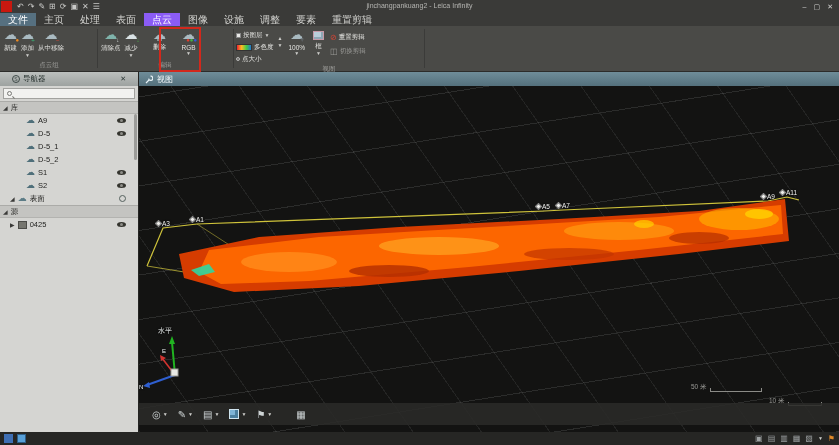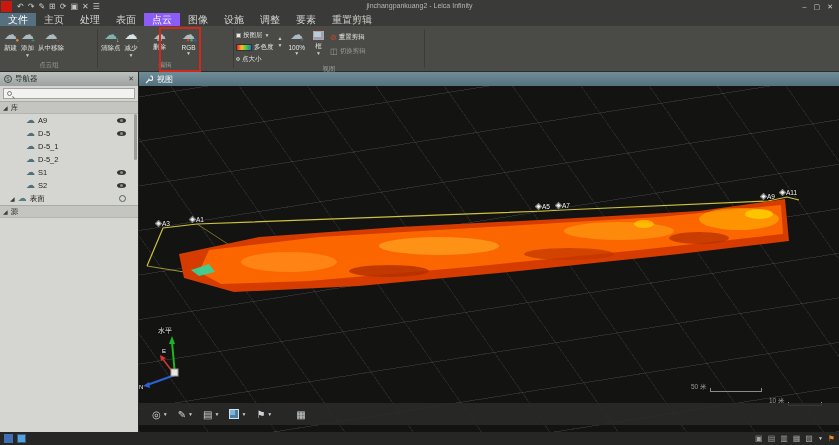--- a/index.html
+++ b/index.html
@@ -36,21 +36,21 @@
   .radio { width:4px; height:4px; border:1px solid #bbb; border-radius:50%; background:#6a6a67; }
   .chk { width:5px; height:5px; background:#e8e8e6; border:1px solid #888; }
   .box3d { width:11px; height:9px; background:#b9cdd9; border:1px solid #c79aa8; box-shadow:inset -2px -2px 0 #8fa7b5; }
   .annotation { position:absolute; left:159px; top:27px; width:42px; height:45px; border:2px solid #d2281c; z-index:20; pointer-events:none; }
 
   
   .main { display:flex; height:360px; }
 
   
   .navigator { width:139px; background:#d5d5d2; border-right:1px solid #242422; display:flex; flex-direction:column; font-size:7.5px; color:#1e1e1c; position:relative; }
-  .nav-header { height:14px; background:linear-gradient(#bcc0be,#9da2a0); display:flex; align-items:center; gap:3px; padding:0 4px; color:#16221f; }
+  .nav-header { height:14px; background:linear-gradient(#bcc0be,#9da2a0); display:flex; align-items:center; gap:3px; padding:0 12px; color:#16221f; }
   .nav-header .ttl { flex:1; }
   .nav-circle { width:8px; height:8px; border:1px solid #3e4a48; border-radius:50%; font-size:5px; display:flex; align-items:center; justify-content:center; color:#3e4a48; }
   .nav-search { margin:2px 3px; height:11px; background:#f2f2f0; border:1px solid #a2a29f; display:flex; align-items:center; padding:0 3px; }
   .mag { width:5px; height:5px; border:1px solid #7a7a77; border-radius:50%; position:relative; }
   .mag::after { content:""; position:absolute; width:3px; height:1px; background:#7a7a77; left:4px; top:5px; transform:rotate(45deg); }
   .sec { background:#c4c4c1; border-top:1px solid #ababa8; border-bottom:1px solid #b3b3b0; height:13px; display:flex; align-items:center; gap:3px; padding-left:3px; }
   .tri { font-size:6px; color:#3a3a38; }
   .item { height:13px; display:flex; align-items:center; gap:3px; padding-left:26px; }
   .item.shallow { padding-left:10px; }
   .tcloud { font-size:9px; color:#4f6f7a; line-height:9px; }
@@ -271,20 +271,26 @@
       <span class="tri">◢</span>
       <span class="tcloud" style="color:#5c7c86;">☁</span>
       <span>表面</span>
       <span class="syncO"></span>
     </div>
 
     <div class="sec">
       <span class="tri">◢</span>
       <span>源</span>
     </div>
+    <div class="item shallow">
+      <span class="tri">▶</span>
+      <span class="imgic"></span>
+      <span>0425</span>
+      <span class="eye"></span>
+    </div>
 
     <div style="height:90px;"></div>
 
 
     <div class="nav-scroll"></div>
   </div>
 
   <div class="viewport">
     <div class="vheader">
       <svg width="9" height="9">

